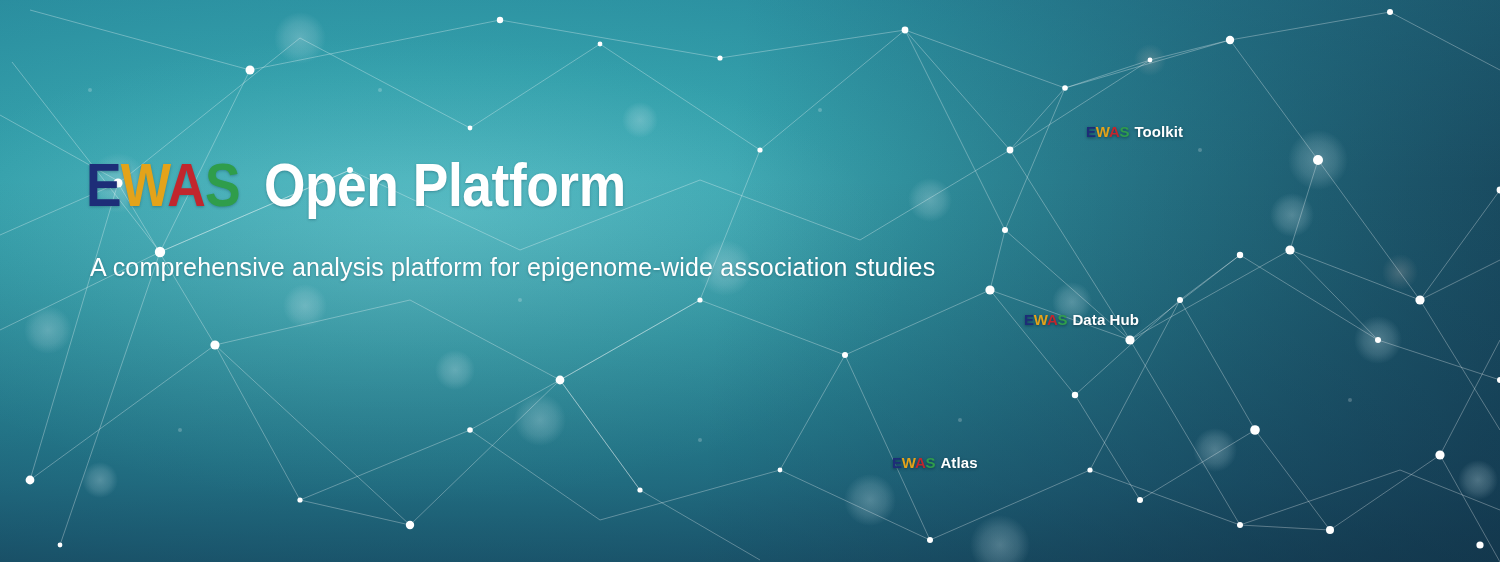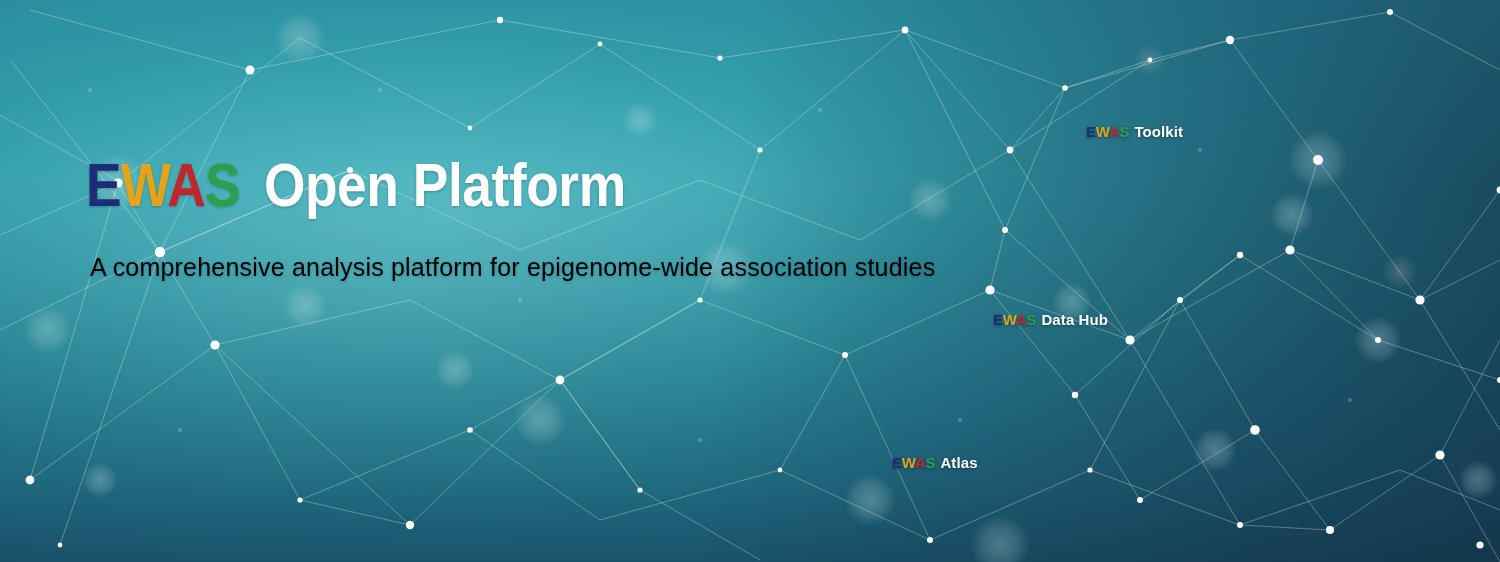--- a/index.html
+++ b/index.html
@@ -57,40 +57,40 @@
     text-shadow: 0 1px 3px rgba(0,40,56,0.30);
   }
   #page-title .brand { letter-spacing: -1px; }
   #page-title .rest { color: #ffffff; margin-left: 12px; }
 
   #subtitle {
     position: absolute;
     left: 90px;
     top: 228px;
     font-size: 25px;
-    color: #000000;
+    color: #ffffff;
     font-weight: normal;
     letter-spacing: 0.2px;
     white-space: nowrap;
     text-shadow: 0 1px 3px rgba(0,40,56,0.28);
   }
 
   .module-label {
     position: absolute;
     font-size: 15px;
     font-weight: bold;
     white-space: nowrap;
     letter-spacing: 0.1px;
     text-shadow: 0 1px 3px rgba(0,30,45,0.55);
   }
   .module-label .brand { letter-spacing: -0.2px; font-size: 15px; }
   .module-label .name { color: #ffffff; margin-left: 5px; }
 
   #label-toolkit  { left: 1046px; top: 123px; margin-left: 40px; }
-  #label-datahub  { left: 993px; top: 311px; }
+  #label-datahub  { left: 1024px; top: 311px; }
   #label-atlas    { left: 892px;  top: 454px; text-align: center; }
 </style>
 </head>
 <body>
 
 <div id="banner">
 
   <div class="bg-base"></div>
   <div class="bg-glow"></div>
   <div class="bg-tint-right"></div>

